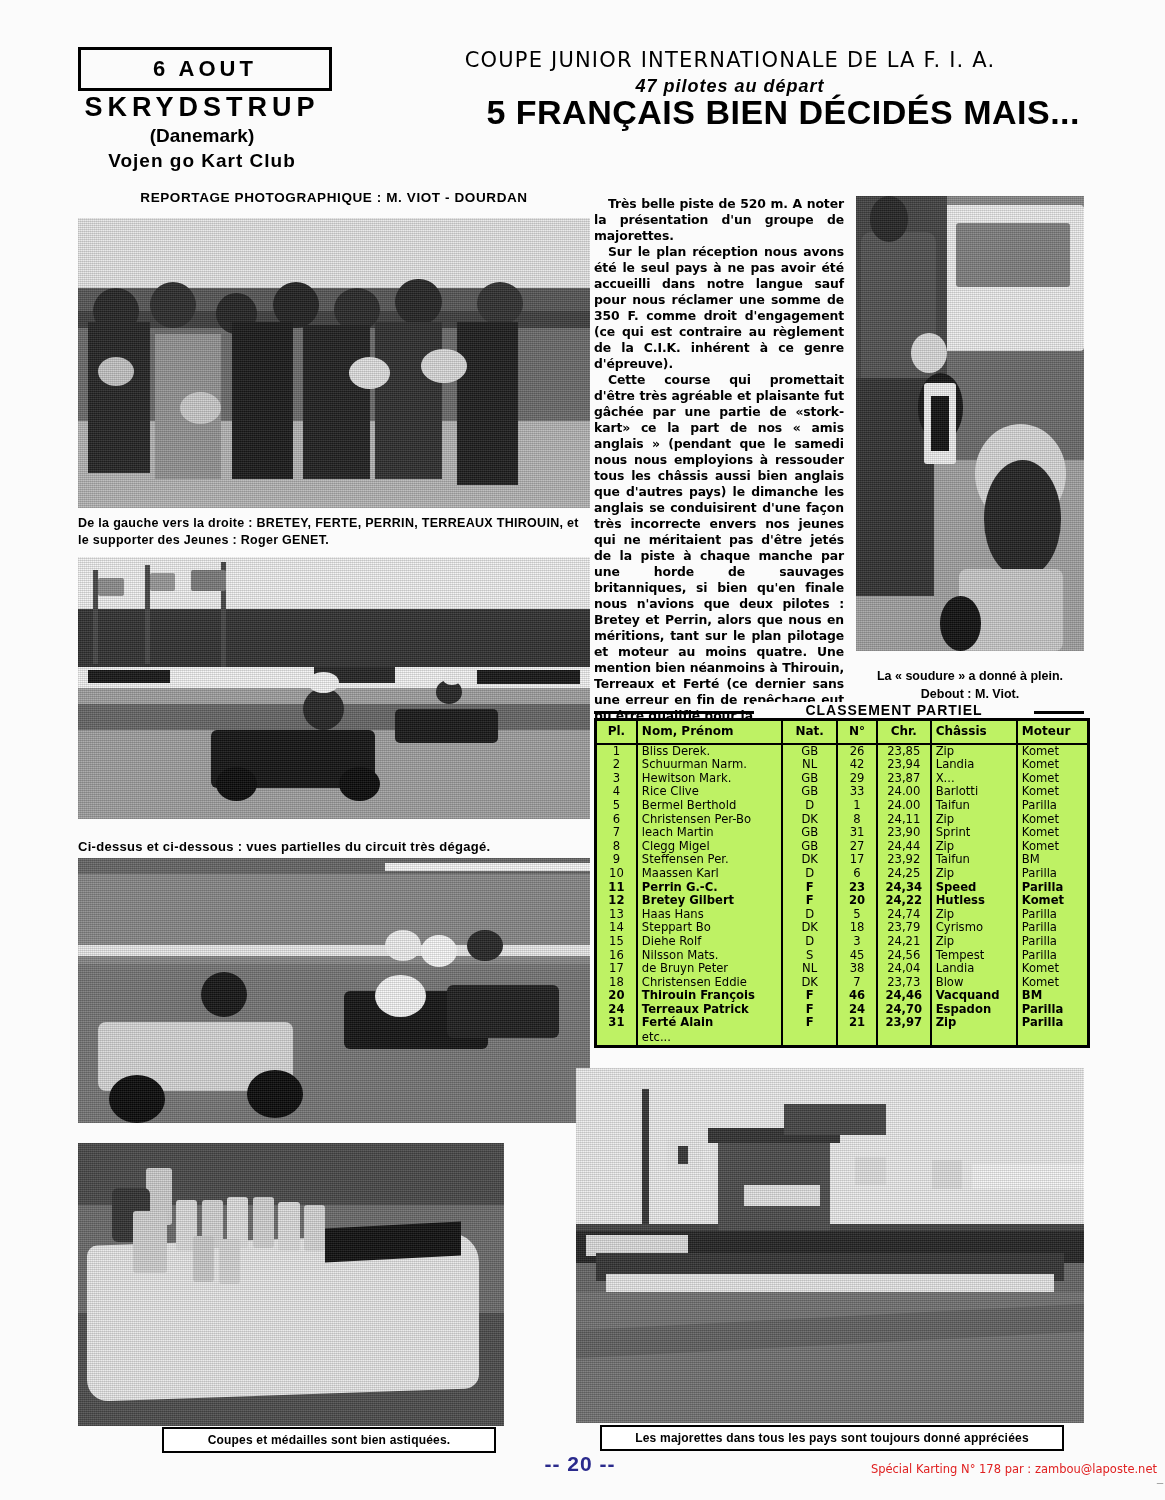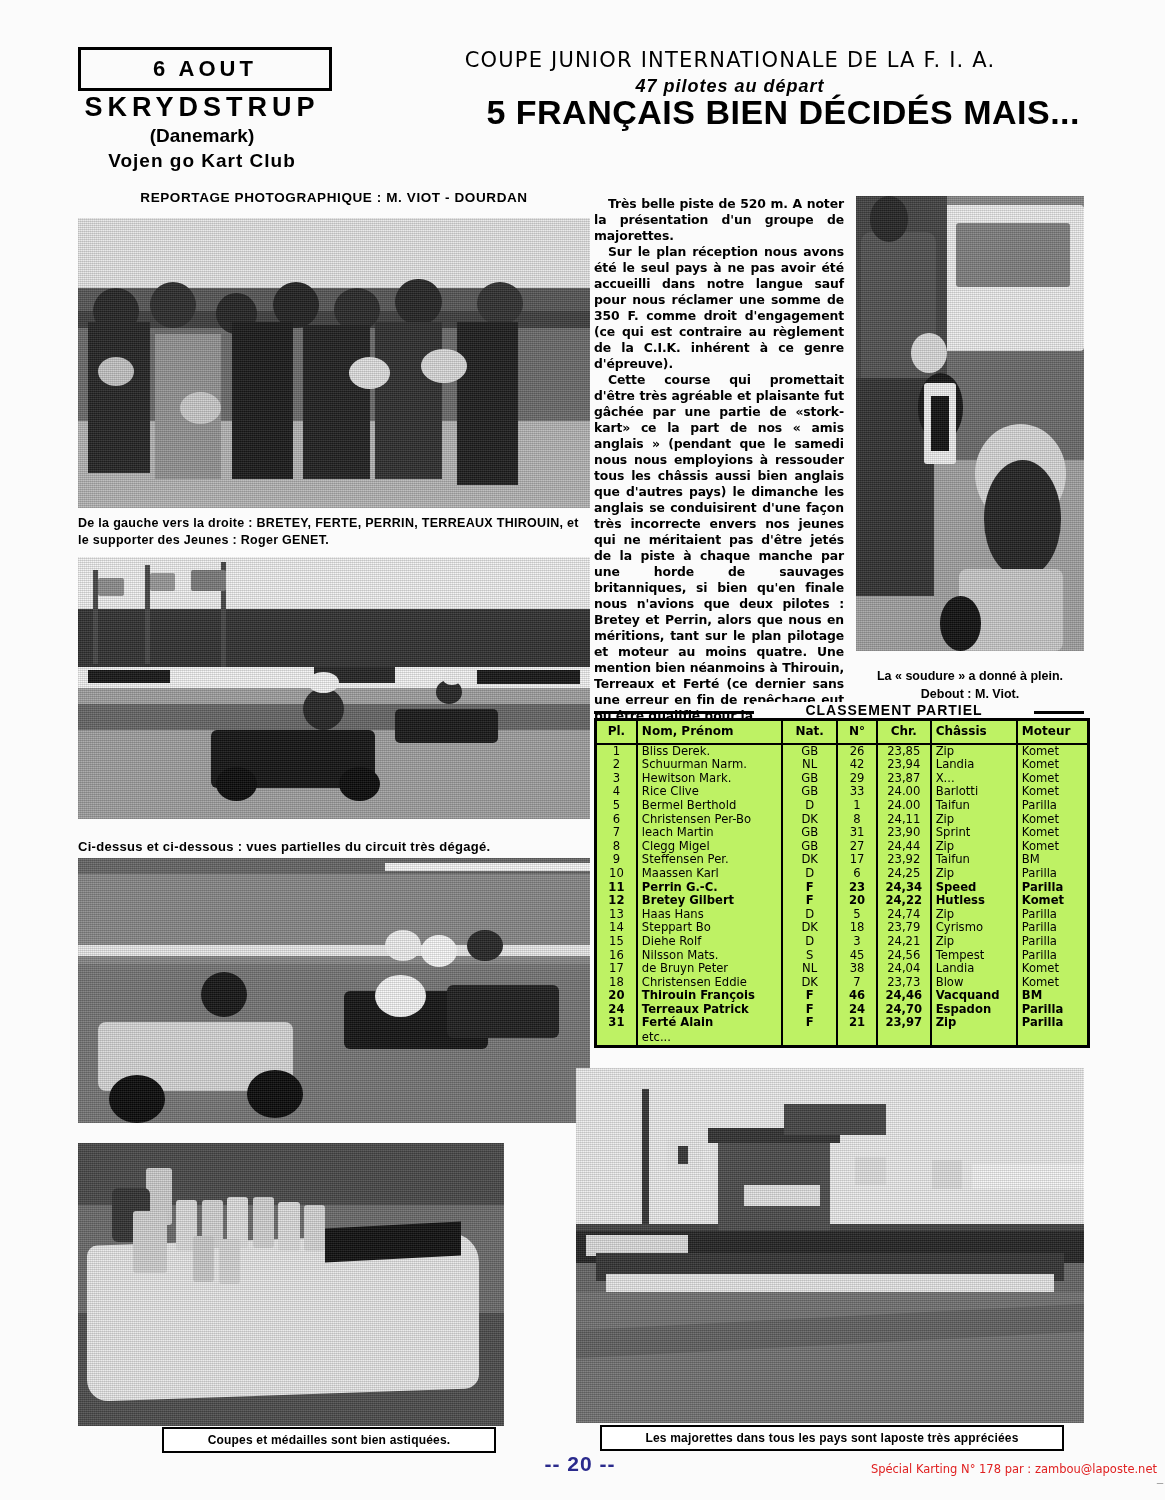--- a/index.html
+++ b/index.html
@@ -511,20 +511,20 @@
     <div class="band" style="left:0;top:46%;width:100%;height:9%;background:#2c2a26"></div>
     <div class="band" style="left:2%;top:47%;width:20%;height:6%;background:#dddbd5"></div>
     <div class="band" style="left:4%;top:52%;width:92%;height:8%;background:#3c3934"></div>
     <div class="band" style="left:6%;top:58%;width:88%;height:5%;background:#e6e4de"></div>
     <div class="band" style="left:0;top:63%;width:100%;height:37%;background:#7a756a"></div>
     <div class="band" style="left:0;top:70%;width:100%;height:8%;background:#6a655b;transform:skewY(-3deg)"></div>
     <div class="grain"></div>
   </div>
 
   <div class="abs" id="cap-major">
-    <span>Les majorettes dans tous les pays sont laposte très appréciées</span>
+    <span>Les majorettes dans tous les pays sont toujours donné appréciées</span>
   </div>
 
   <div class="abs" id="page-num">-- 20 --</div>
   <div class="abs" id="scan-credit">Spécial Karting N° 178 par :  zambou@laposte.net</div>
   <div class="abs" id="tail">_</div>
 
 </div>
 
 </body></html>

